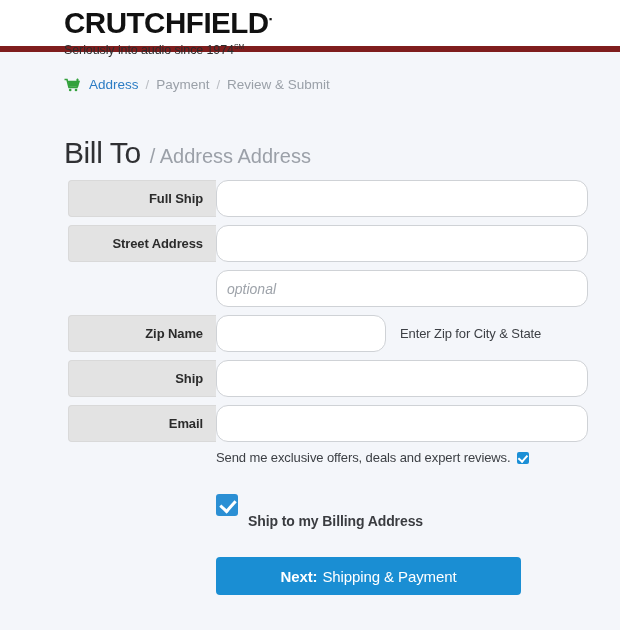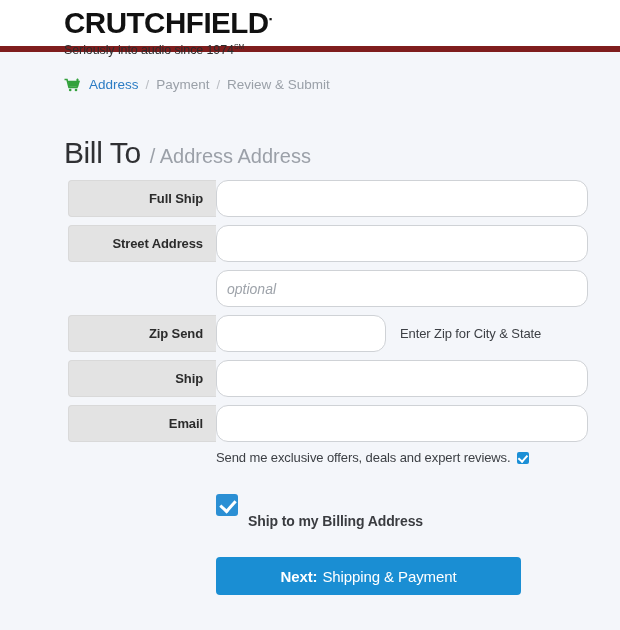--- a/index.html
+++ b/index.html
@@ -301,21 +301,21 @@
   <div class="form-row">
     <div class="field-label">Street Address</div>
     <input class="field-input" type="text" value="" style="">
   </div>
 
   <div class="form-row indent">
     <input class="field-input" type="text" placeholder="optional" style="">
   </div>
 
   <div class="form-row">
-    <div class="field-label">Zip Send</div>
+    <div class="field-label">Zip Name</div>
     <input class="field-input zip" type="text" value="" style="">
     <span class="zip-hint">Enter Zip for City &amp; State</span>
   </div>
 
   <div class="form-row">
     <div class="field-label">Ship</div>
     <input class="field-input" type="text" value="" style="">
   </div>
 
   <div class="form-row">

